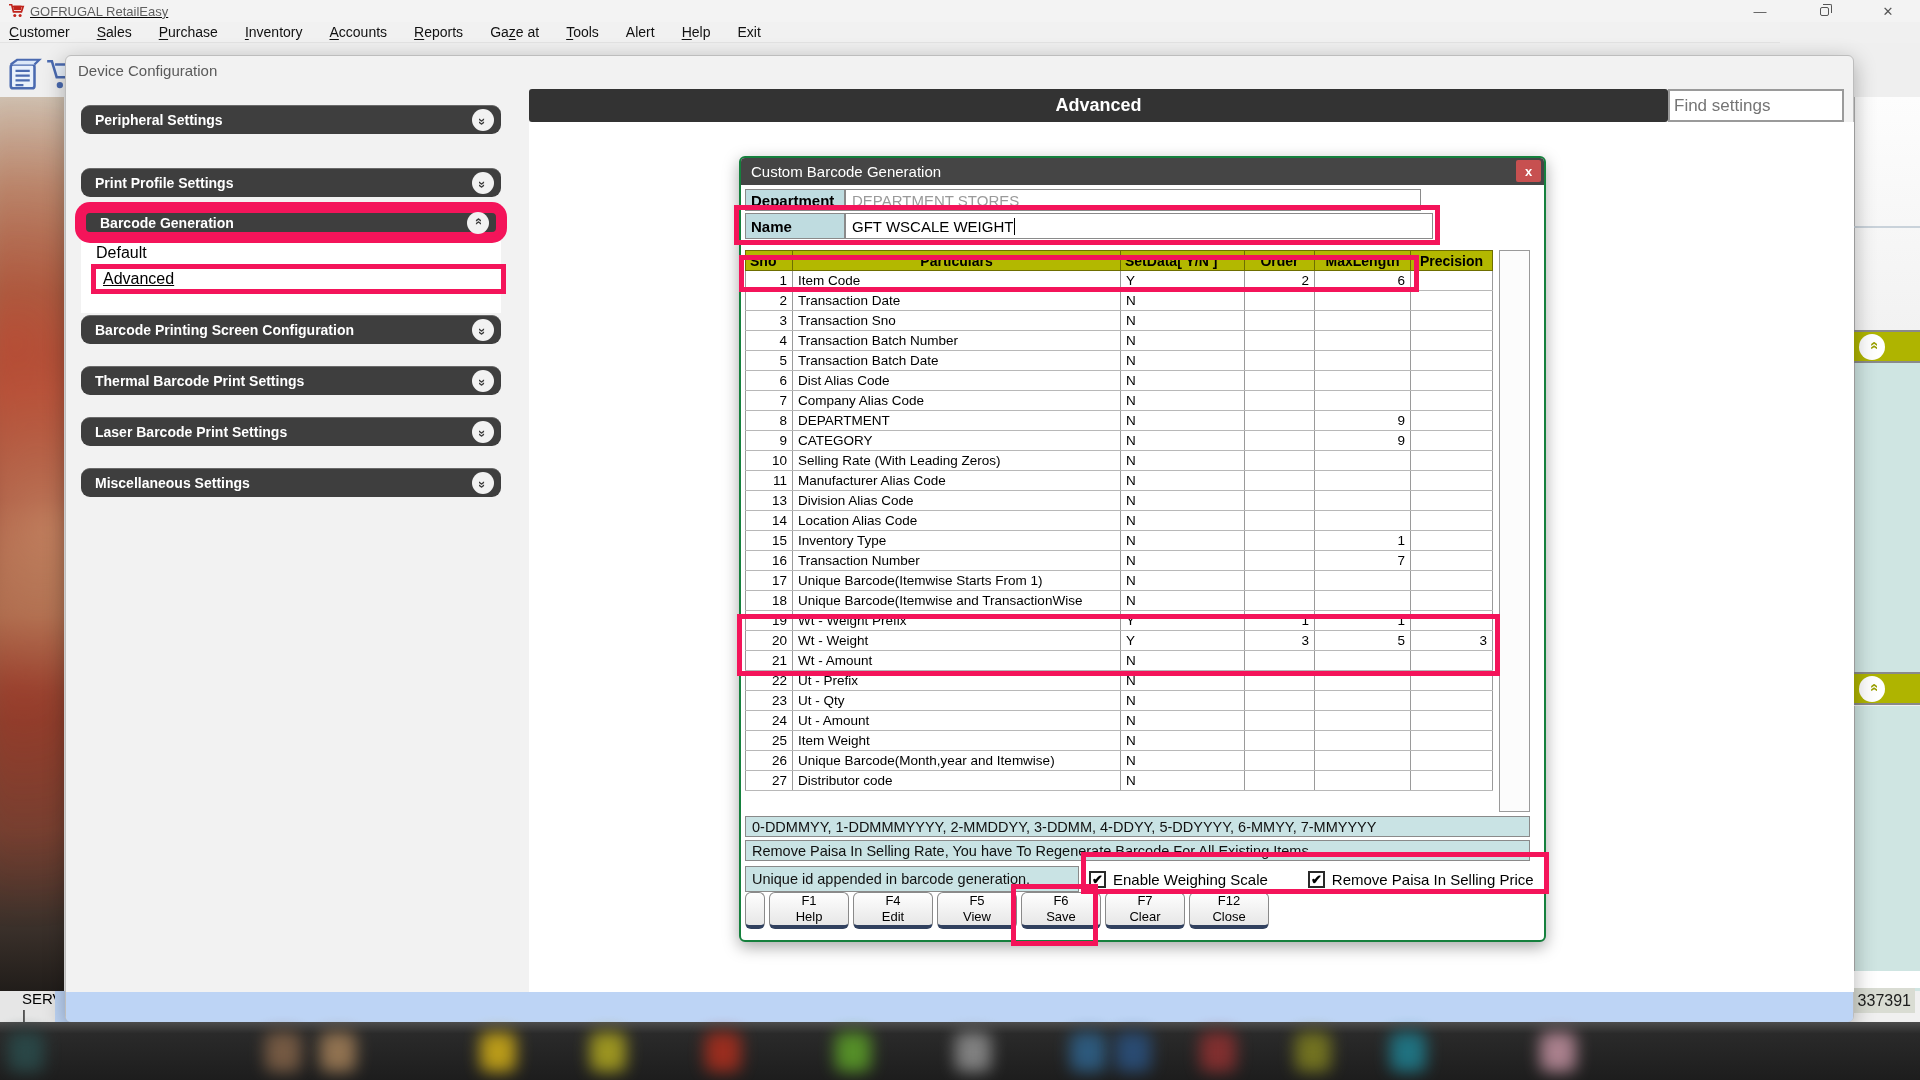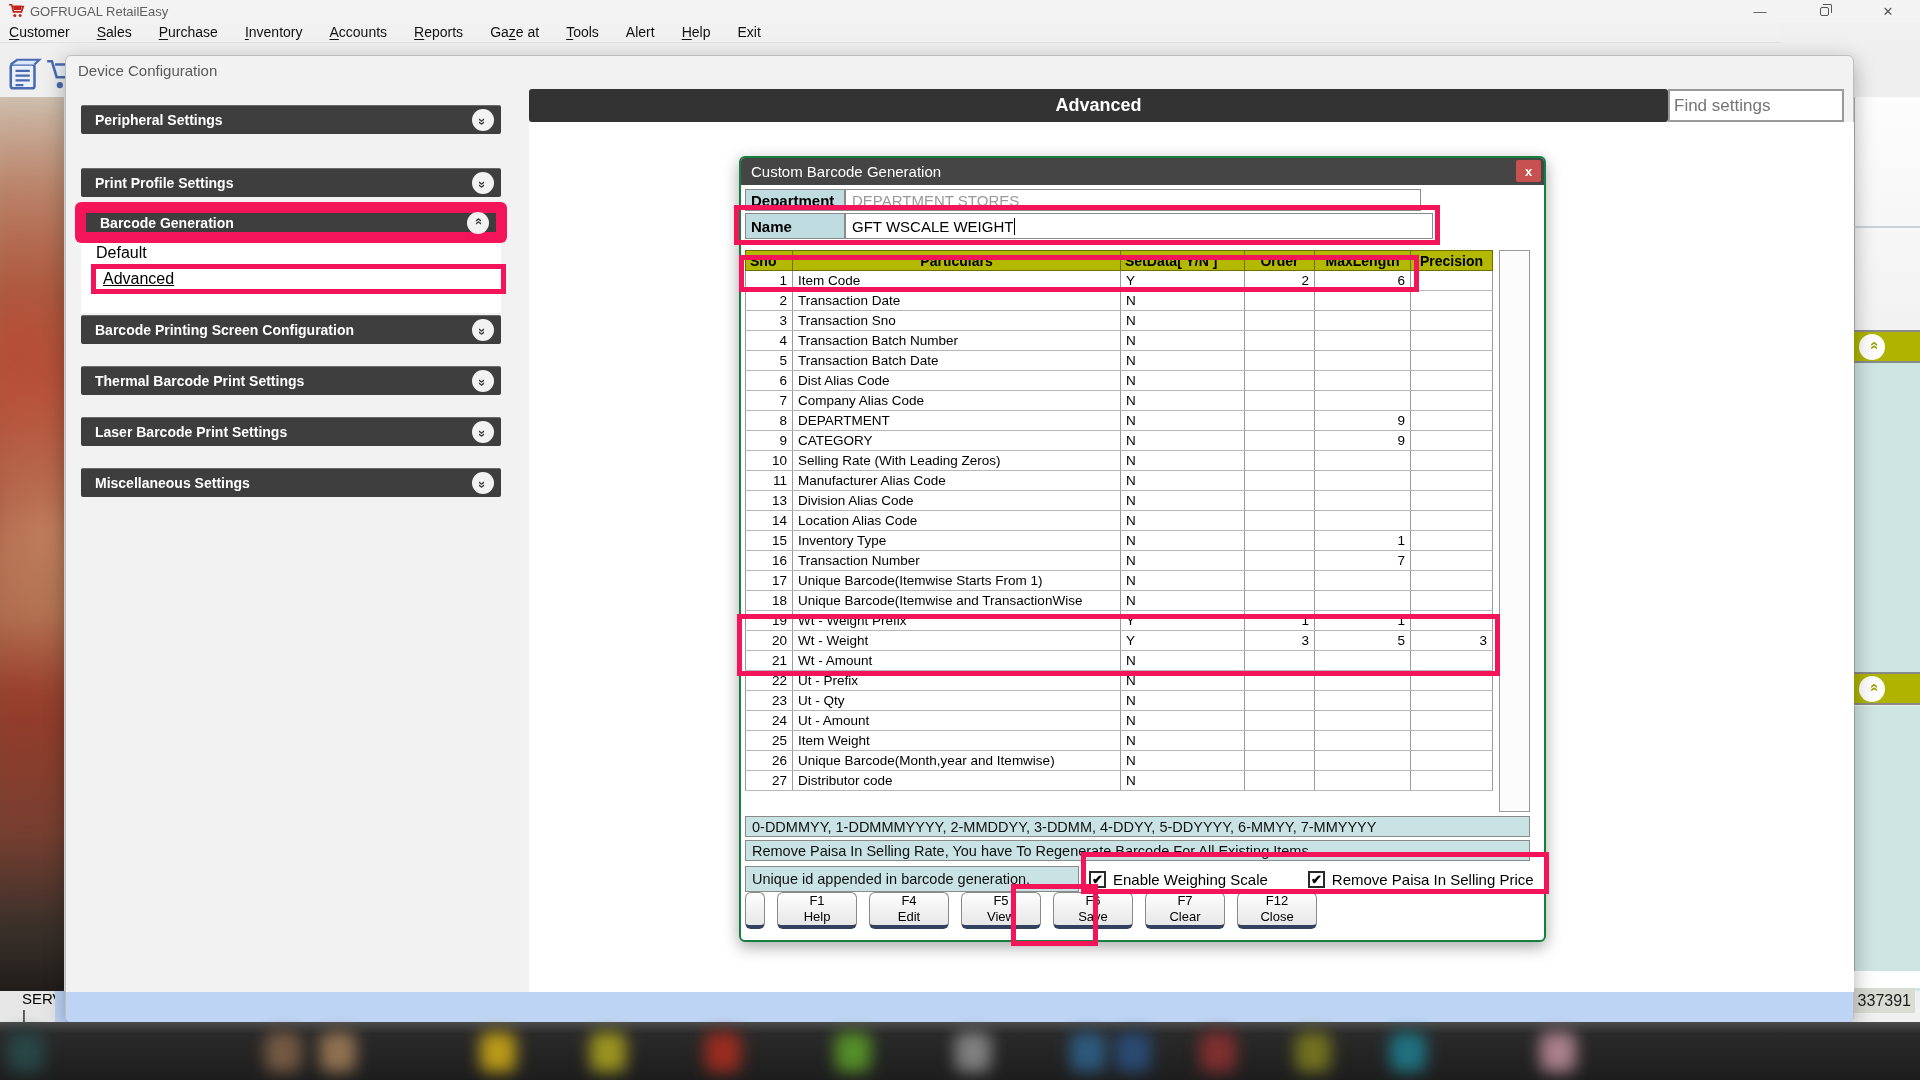--- a/index.html
+++ b/index.html
@@ -1,21 +1,21 @@
 <!DOCTYPE html>
 <html><head>
 <meta charset="utf-8">
 <style>
   * { margin:0; padding:0; box-sizing:border-box; }
   html,body { width:1920px; height:1080px; overflow:hidden;
     font-family:"Liberation Sans", sans-serif; background:#f0f0f0; position:relative; }
   .abs { position:absolute; }
 
   
-  .titlebar { left:0; top:0; width:1920px; height:22px; background:#f3f3f3; display:flex; align-items:center; }
+  .titlebar { left:0; top:0; width:1920px; height:22px; background:#f3f3f3; display:flex; align-items:center;text-decoration:underline; }
   .app-title { color:#5f5f5f; font-size:13px; margin-left:30px; }
   .logo { left:8px; top:3px; width:18px; height:16px; }
   .win-controls { right:0; top:0; height:22px; display:flex; position:absolute; }
   .wc { width:64px; height:22px; display:flex; align-items:center; justify-content:center; color:#555; font-size:13px; }
   .wc-restore i { display:block; width:9px; height:9px; border:1px solid #555; border-radius:2px; position:relative; }
   .wc-restore i::before { content:""; position:absolute; left:2px; top:-4px; width:8px; height:8px; border:1px solid #555; border-left:none; border-bottom:none; border-radius:0 2px 0 0; }
   .menubar { left:0; top:22px; width:1780px; height:21px; background:#f1f1f1; display:flex; align-items:center; gap:27px; padding-left:9px; font-size:14px; color:#111; border-bottom:1px solid #e3e3e3;}
   .menu-item u { text-underline-offset:2px; }
   .toolbar-bg { left:0; top:43px; width:1920px; height:54px; background:#efefef; }
   .tb-icon { top:55px; width:38px; height:38px; }
@@ -46,21 +46,21 @@
   .rstrip-div { left:1854px; top:226px; width:66px; height:2px; background:#c9d2da; }
   .r-badge { left:1854px; width:66px; height:33px; background:#afb400; border-top:2px solid #8a8a8a; border-bottom:2px solid #8a8a8a; display:flex; align-items:center; }
   .r-teal { left:1854px; width:66px; background:#cfe5e2; border-left:1px solid #b5b5b5; }
   .circ { width:26px; height:26px; border-radius:50%; background:#fff; margin-left:5px; display:flex; align-items:center; justify-content:center; }
   .chev { font-weight:bold; letter-spacing:-2px; line-height:1; display:inline-block; }
   .chev.up { transform:rotate(-90deg); } .chev.down { transform:rotate(90deg); }
 
   
   .devconfig { left:65px; top:55px; width:1789px; height:967px; background:#f2f2f2; border:1px solid #bdbdbd; border-radius:6px; box-shadow:0 6px 22px rgba(0,0,0,.30); }
   .dc-title { left:12px; top:6px; font-size:15px; color:#5a5a5a; }
-  .sb-bar { left:15px; width:420px; height:29px; background:#3e3e3e; border-radius:2px; border-top:1px solid #6a6a6a; display:flex; align-items:center; color:#fff; font-weight:bold; font-size:14px; padding-left:14px; }
+  .sb-bar { left:15px; width:420px; height:29px; background:#3e3e3e; border-radius:9px; border-top:1px solid #6a6a6a; display:flex; align-items:center; color:#fff; font-weight:bold; font-size:14px; padding-left:14px; }
   .sb-bar .circ { position:absolute; right:7px; width:22px; height:22px; background:#f2f2f2; color:#3a3a3a; font-size:13px; }
   .sb-bar.ring { box-shadow:0 0 0 6px #f4145a; }
   .sb-panel { left:15px; top:181px; width:420px; height:76px; background:#fff; }
   .sb-link { font-size:16px; color:#000; }
   .sb-link.active { text-decoration:underline; }
   .link-ring { display:inline-block; padding:1px 7px; box-shadow:0 0 0 5px #f4145a; }
   .dc-header { left:463px; top:33px; width:1139px; height:33px; background:#333; color:#fff; font-weight:bold; font-size:18px; display:flex; align-items:center; justify-content:center; border-radius:3px; }
   .find-box { left:1602px; top:33px; width:176px; height:33px; border:2px solid #9a9a9a; background:#fff; font-size:17px; color:#777; padding:0 4px; font-family:"Liberation Sans",sans-serif; }
   .dc-canvas { left:463px; top:66px; width:1325px; height:870px; background:#fff; }
   .dc-blue { left:0px; top:936px; width:1787px; height:30px; background:#bdd4f5; border-radius:0 0 5px 5px; }
@@ -83,21 +83,21 @@
   .ta-r{text-align:right;} .ta-l{text-align:left;} .ta-c{text-align:center;}
   .scrolltrack { left:758px; top:92px; width:31px; height:562px; border:1px solid #9a9a9a; background:#fcfcfc; }
 
   .note { left:4px; width:785px; height:21px; background:#c9e3e4; border:1px solid #8a8a8a; font-size:14.5px; color:#111; display:flex; align-items:center; padding-left:6px; }
   .note1 { top:658px; } .note2 { top:682px; }
   .note3 { top:708px; width:334px; height:26px; }
   .cbrow { left:348px; top:708px; height:26px; display:flex; align-items:center; gap:40px; }
   .cbitem { display:flex; align-items:center; gap:7px; font-size:15px; color:#000; }
   .cbbox { width:17px; height:17px; border:2px solid #2a2a2a; background:#fff; display:flex; align-items:center; justify-content:center; font-size:13px; font-weight:bold; color:#000; }
 
-  .fbtns { left:4px; top:734px; display:flex; gap:12px; height:37px; }
+  .fbtns { left:4px; top:734px; display:flex; gap:4px; height:37px; }
   .fbtn { width:80px; border:1px solid #8a8a8a; border-bottom:4px solid #31415f; border-radius:6px; background:linear-gradient(180deg,#fefefe,#e7e7e7); font-size:13px; color:#000; display:flex; flex-direction:column; align-items:center; justify-content:center; line-height:1.25; }
   .fbtn.blank { width:20px; }
 
   .ring { border:5px solid #f4145a; pointer-events:none; z-index:30; }
   .ring-name { left:-7px; top:47px; width:706px; height:40px; }
   .ring-row1 { left:-2px; top:97px; width:680px; height:37px; }
   .ring-rows1920 { left:-4px; top:456px; width:763px; height:62px; }
   .ring-cb { left:340px; top:694px; width:468px; height:42px; }
   .ring-save { left:270px; top:726px; width:87px; height:62px; }
 </style>

